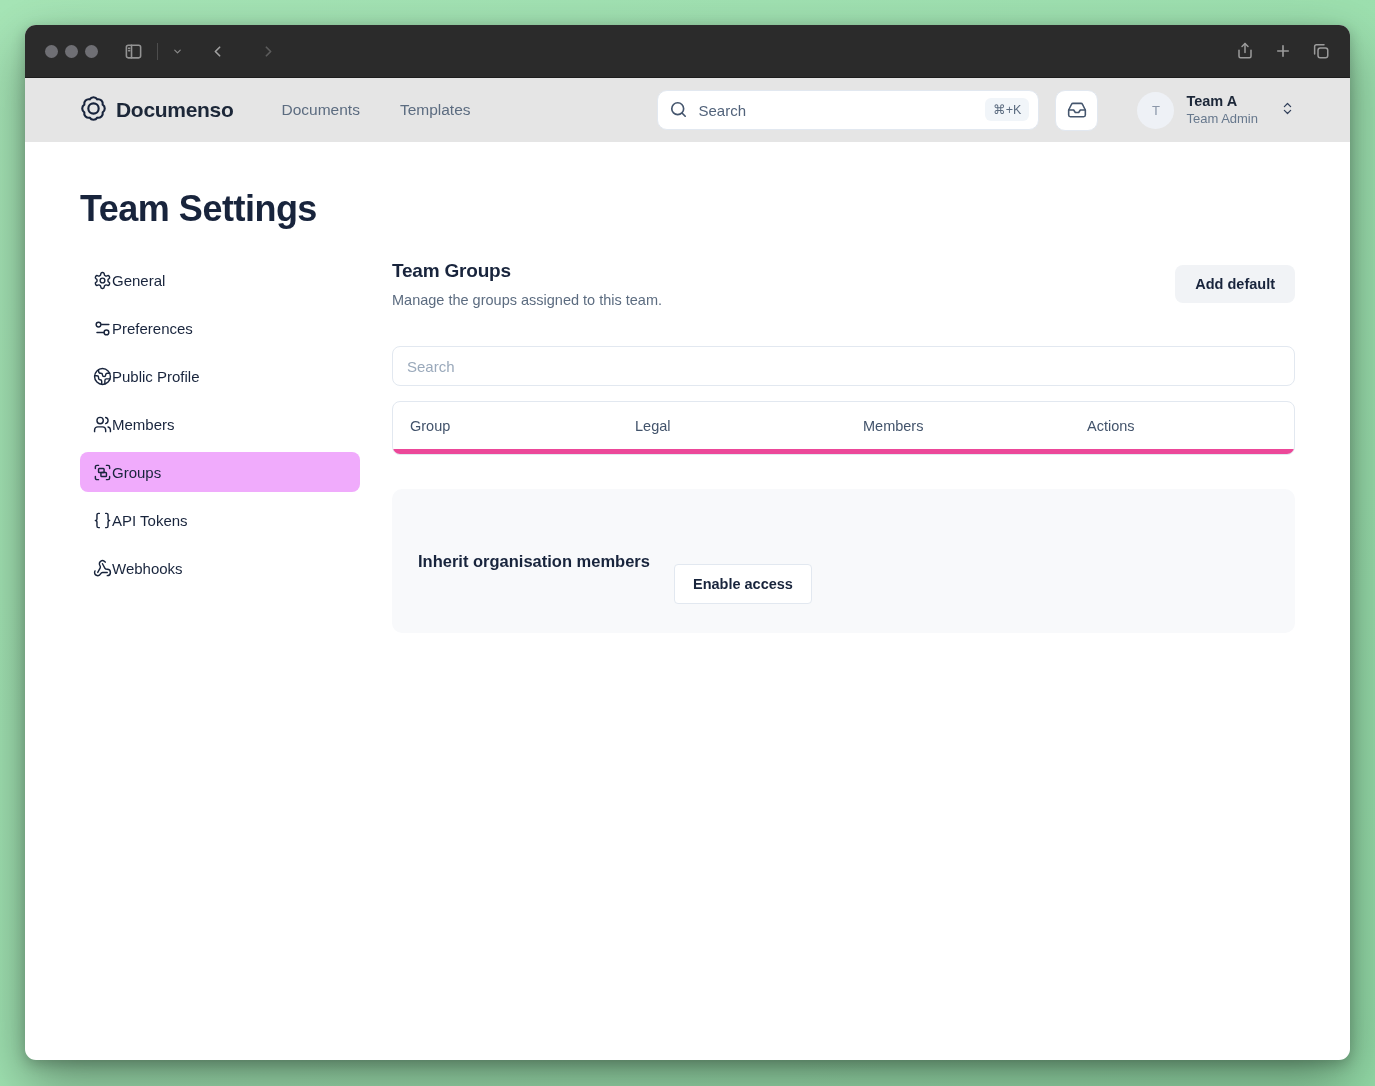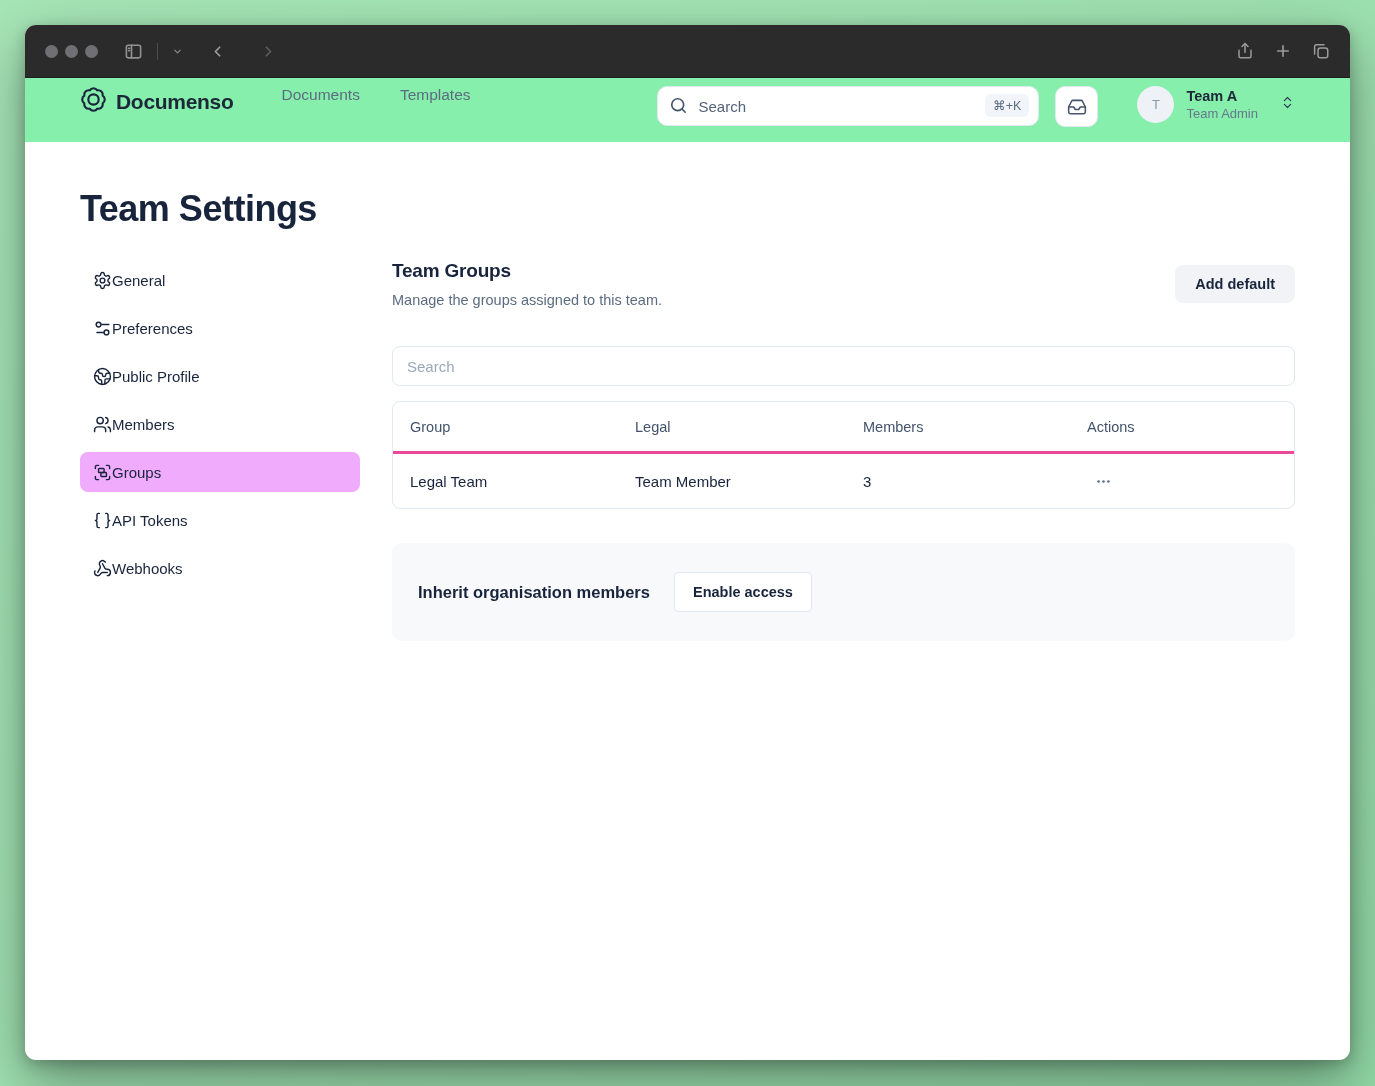--- a/index.html
+++ b/index.html
@@ -20,21 +20,21 @@
     height:53px; background:#2b2b2b; display:flex; align-items:center;
     padding:0 20px; border-bottom:1px solid #1d1d1d;
   }
   .traffic { display:flex; gap:7px; }
   .traffic .dot { width:13px; height:13px; border-radius:50%; background:#6f6f74; }
   .tb-group { display:flex; align-items:center; margin-left:26px; gap:14px; }
   .tb-sep { width:1px; height:17px; background:#4d4d4d; }
   .tb-icon { display:flex; align-items:center; justify-content:center; }
   .tb-right { margin-left:auto; display:flex; align-items:center; gap:20px; }
   
-  .app-header { height:64px; display:flex; align-items:flex-start; padding:8px 55px; background:#86efac; }
+  .app-header { height:64px; display:flex; align-items:center; padding:8px 55px; background:#e5e5e5; }
   .brand { display:flex; align-items:center; gap:9px; }
   .brand-name { font-size:21px; font-weight:700; color:#1c2738; letter-spacing:-0.3px; }
   .top-nav { display:flex; gap:40px; margin-left:48px; }
   .top-nav a { font-size:15.5px; font-weight:500; color:#5c6c80; text-decoration:none; cursor:pointer; }
   .hdr-search { margin-left:auto; position:relative; width:382px; }
   .hdr-search input {
     width:100%; height:40px; border:1px solid #e2e8f0; border-radius:10px;
     padding:0 64px 0 40px; font-size:15px; color:#1c2738; outline:none;
     font-family:inherit; background:#fff;
   }
@@ -85,37 +85,37 @@
   .table-search input {
     width:100%; height:40px; border:1px solid #e2e8f0; border-radius:8px;
     padding:0 14px; font-size:15px; color:#1c2738; outline:none; font-family:inherit;
   }
   .table-search input::placeholder { color:#9aa9bb; }
   .groups-table { margin-top:15px; border:1px solid #e2e8f0; border-radius:8px; overflow:hidden; }
   .t-head, .t-row {
     display:grid; grid-template-columns:225px 228px 224px 1fr;
     align-items:center; padding:0 17px;
   }
-  .t-head { height:52px; border-bottom:3px solid #ec4899; }
+  .t-head { height:52px; border-bottom:5px solid #ec4899; }
   .t-head .th { font-size:14.5px; font-weight:500; color:#42536b; }
   .t-row { height:54px; }
   .t-row .td { font-size:15px; color:#18243c; }
   .row-actions { display:flex; }
   .more-btn { background:none; border:none; cursor:pointer; padding:4px 8px; display:flex; }
   
   .inherit-card {
     margin-top:34px; background:#f8f9fb; border-radius:10px;
     padding:29px 26px; display:flex; align-items:center; justify-content:flex-start;
   }
   .inherit-title { font-size:16.5px; font-weight:700; color:#18243c; }
   .inherit-desc { font-size:14.5px; color:#5c6c80; margin-top:7px; }
   .btn-outline {
     background:#ffffff; border:1px solid #e2e8f0; border-radius:4px;
     padding:11px 18px; font-size:14.5px; font-weight:600; color:#18243c;
-    cursor:pointer; font-family:inherit; flex:none; margin-left:24px;
+    cursor:pointer; font-family:inherit; flex:none; margin-left:24px;margin-top:46px;
   }
 </style>
 </head>
 <body>
 
 <div class="window">
 
   <div class="titlebar">
     <div class="traffic">
       <span class="dot"></span>
@@ -294,34 +294,20 @@
         <input type="text" placeholder="Search" style="">
       </div>
 
       <div class="groups-table">
         <div class="t-head">
           <span class="th">Group</span>
           <span class="th">Legal</span>
           <span class="th">Members</span>
           <span class="th">Actions</span>
         </div>
-        <div class="t-row">
-          <span class="td">Legal Team</span>
-          <span class="td">Team Member</span>
-          <span class="td">3</span>
-          <span class="row-actions">
-            <button class="more-btn">
-              <svg width="17" height="17" viewBox="0 0 24 24" fill="#5b6b82">
-                  <circle cx="5" cy="12" r="1.8"></circle>
-                  <circle cx="12" cy="12" r="1.8"></circle>
-                  <circle cx="19" cy="12" r="1.8"></circle>
-                </svg>
-            </button>
-          </span>
-        </div>
       </div>
 
       <div class="inherit-card">
         <div>
           <div class="inherit-title">Inherit organisation members</div>
         </div>
         <button class="btn-outline">Enable access</button>
       </div>
     </div>
   </div>

